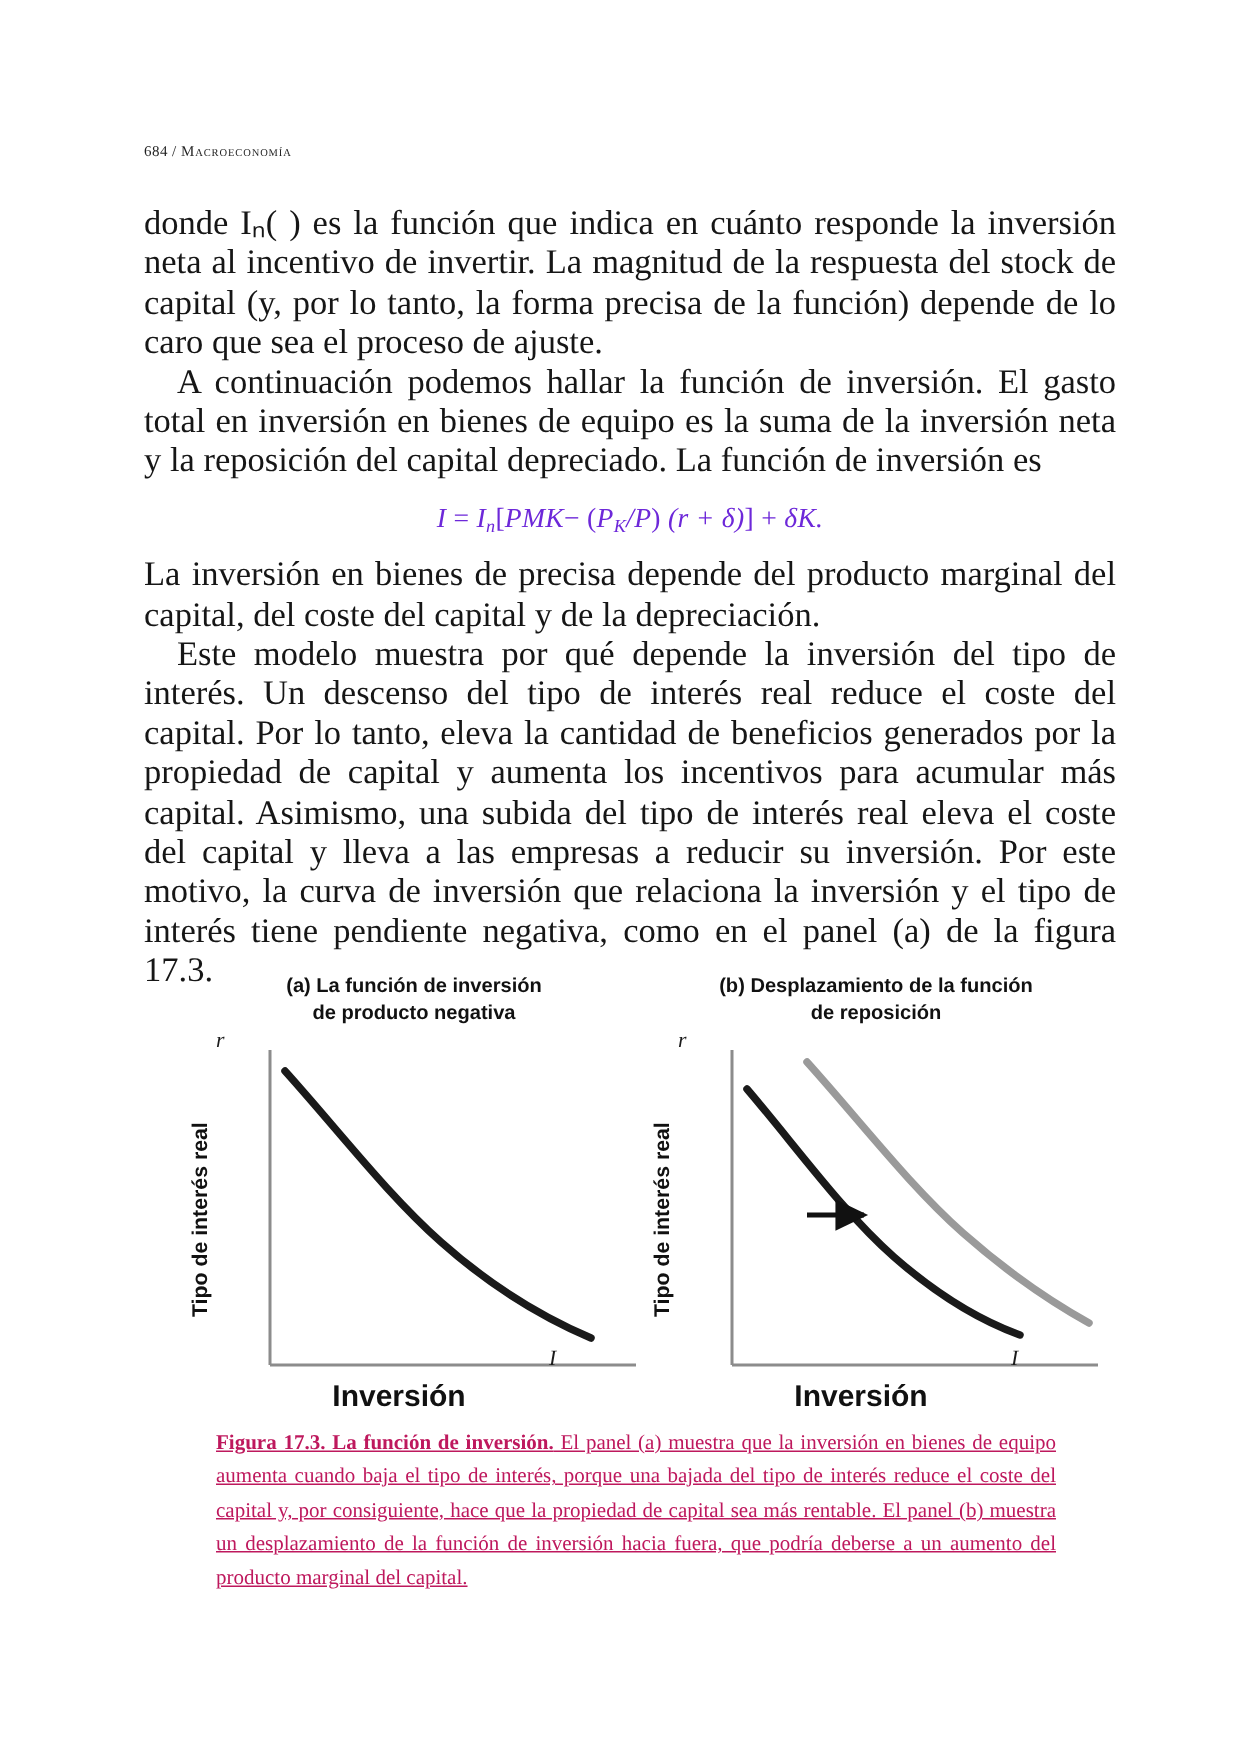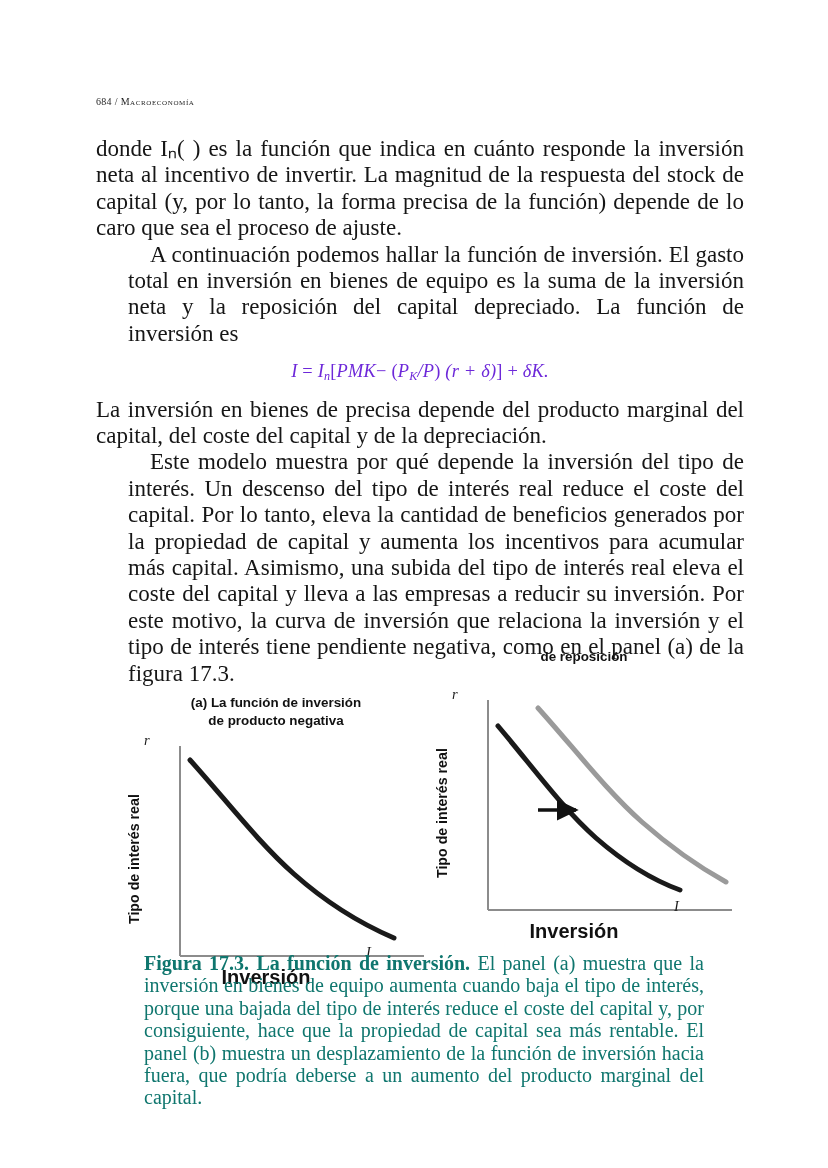--- a/index.html
+++ b/index.html
@@ -49,21 +49,21 @@
   p.para {
     margin: 0;
     font-size: 23px;
     line-height: 26.4px;
     text-align: justify;
     text-justify: inter-word;
     color: #161616;
     hyphens: manual;
   }
   p.para.indent { text-indent: 22px; }
-  p.para + p.para { margin-top: 0; margin-left: 32px; }
+  p.para + p.para { margin-top: 0; }
 
   .equation {
     margin: 14px 0 12px 0;
     text-align: center;
     font-size: 18.4px;
     font-style: italic;
     color: #6d28d9;
     letter-spacing: 0.2px;
   }
   .equation .up { font-style: normal; }
@@ -84,21 +84,21 @@
     position: relative;
     width: 648px;
     height: 300px;
   }
   .panel {
     position: absolute;
     top: 0;
     width: 316px;
     height: 300px;
   }
-  .panel-a { left: 22px; margin-top: 46px; }
+  .panel-a { left: 22px; }
   .panel-b { left: 330px; }
 
   .panel-title {
     position: absolute;
     top: 0;
     left: 0;
     width: 316px;
     text-align: center;
     font-family: "Liberation Sans", sans-serif;
     font-weight: bold;
@@ -156,24 +156,25 @@
   .tip-r { left: 26px; top: 38px; }
   .tip-i { left: 248px; top: 250px; }
 
   
   .caption {
     position: absolute;
     left: 144px;
     top: 952px;
     width: 560px;
     font-family: "Liberation Serif", serif;
-    font-size: 20px;
+    font-size: 14px;
     line-height: 22.4px;
     text-align: justify;
-    color: #0f766e;
+    color: #be185d;
+    text-decoration: underline;
   }
   .caption .lead { font-weight: bold; }
 </style>
 </head>
 <body>
 
 <div class="page">
 
   <div class="running-head">
     <span class="folio">684</span>
@@ -218,20 +219,21 @@
             <path d="M 72 22 C 108 62, 140 104, 176 136 C 212 168, 248 188, 276 200" fill="none" stroke="#1a1a1a" stroke-width="5" stroke-linecap="round"></path>
           </svg>
         </div>
 
         <div class="axis-tip tip-i">I</div>
         <div class="xlabel">Inversión</div>
       </div>
 
       <div class="panel panel-b">
         <div class="panel-title">
+          <div>(b) Desplazamiento de la función</div>
           <div>de reposición</div>
         </div>
 
         <div class="ylabel pos-b">Tipo de interés real</div>
         <div class="axis-tip tip-r">r</div>
 
         <div class="plot">
           <svg width="316" height="226" viewBox="0 0 316 226" xmlns="http://www.w3.org/2000/svg">
             <defs>
               <marker id="arrowhead-shift" markerWidth="7" markerHeight="7" refX="5.6" refY="3.1" orient="auto">

